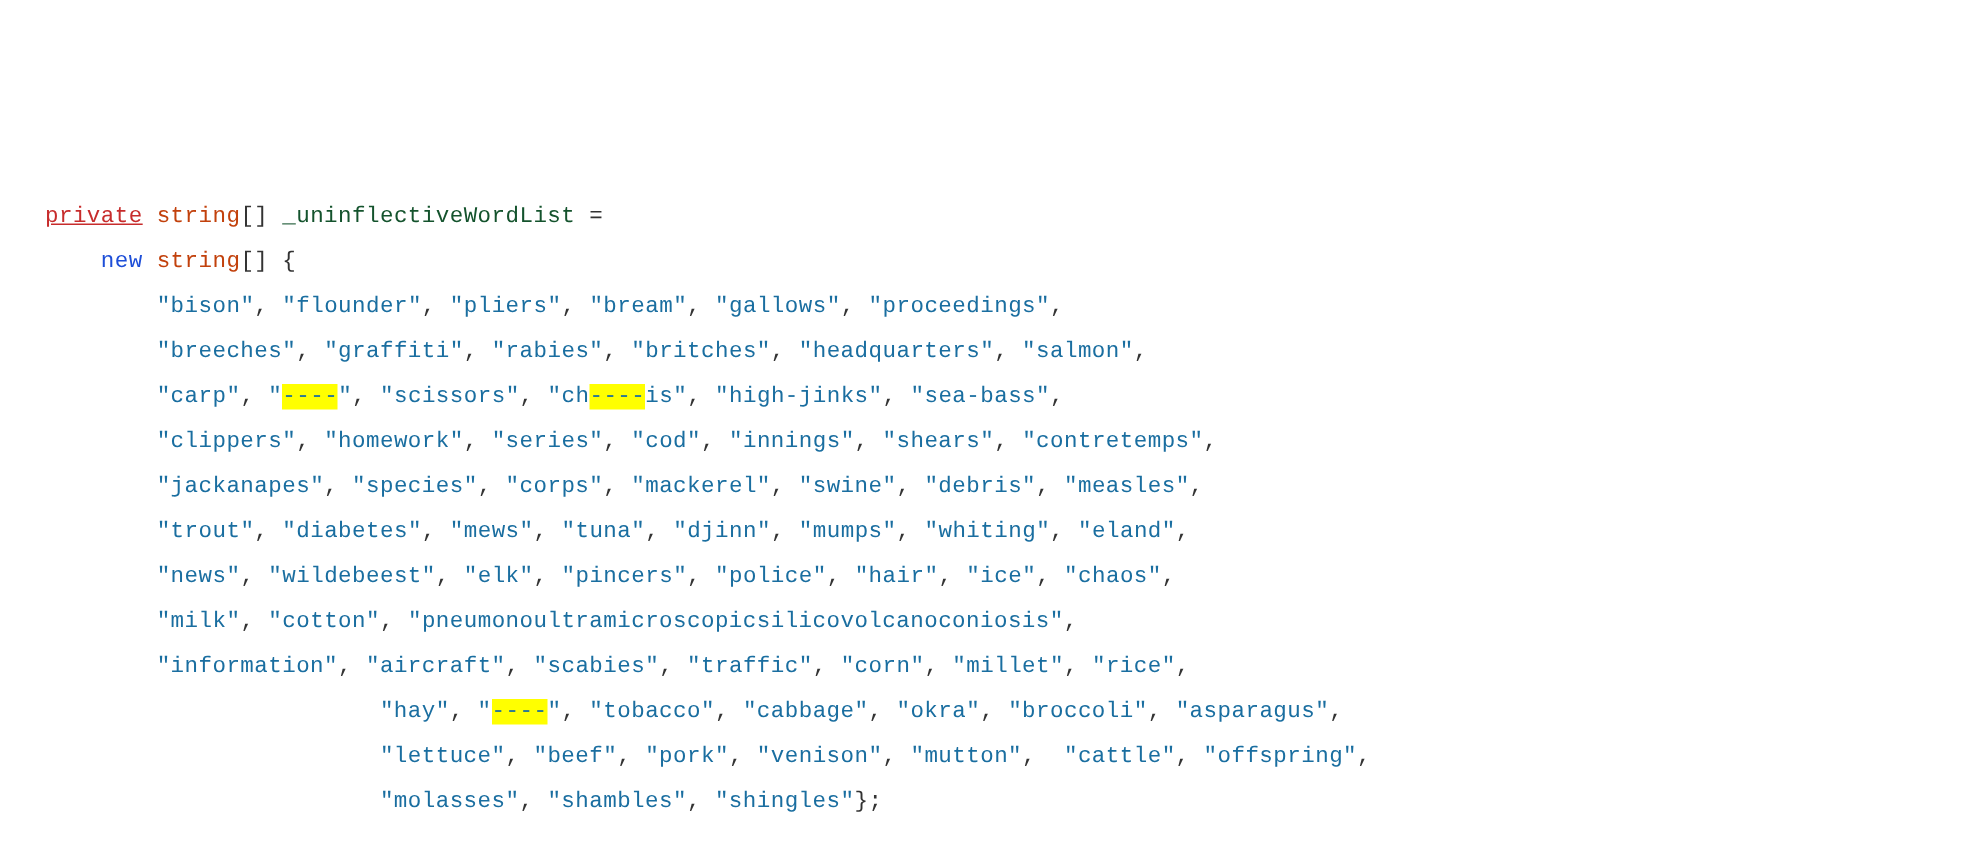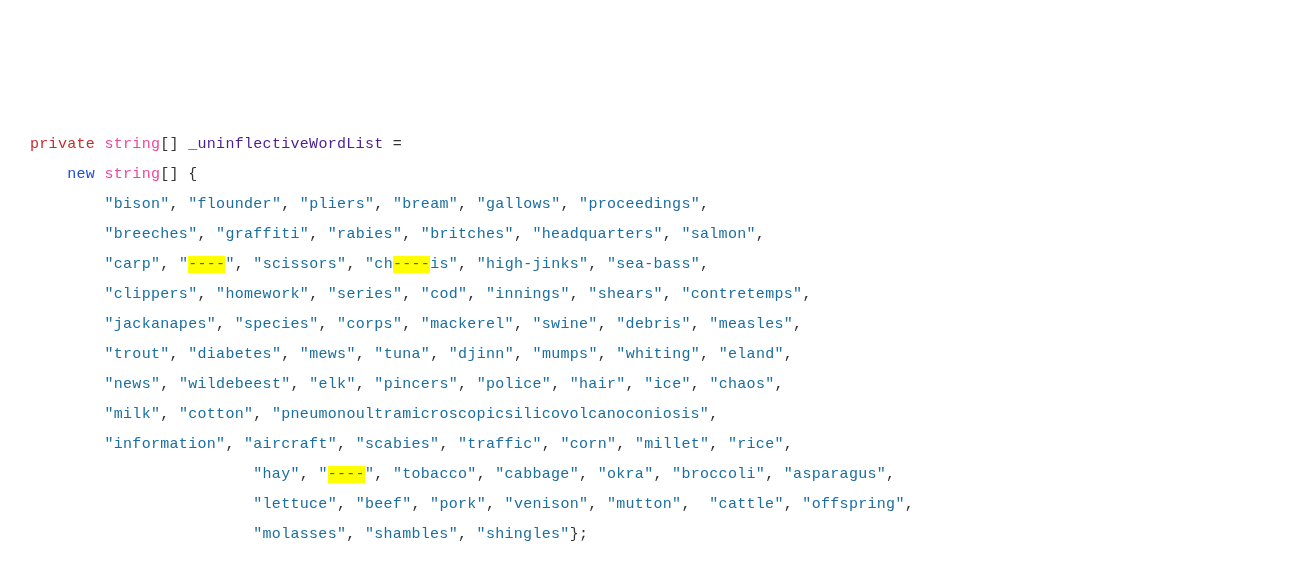--- a/index.html
+++ b/index.html
@@ -6,24 +6,24 @@
       margin: 0;
       padding: 10px 30px;
       font-family: Consolas, Monaco, 'Courier New', monospace;
       font-size: 15px;
       line-height: 2.0;
       background: #ffffff;
       color: #000000;
       white-space: pre;
       letter-spacing: 0.3px;
     }
-    .kw-private { color: #c72c2c; }
-    .kw-string  { color: #ec4899; }
+    .kw-private { color: #c72c2c; text-decoration: underline; }
+    .kw-string  { color: #c2410c; }
     .kw-new     { color: #1d4ed8; }
-    .ident      { color: #4c1d95; }
+    .ident      { color: #14532d; }
     .punct      { color: #333333; }
     .str        { color: #1a6ea0; }
     .hl         { background: #ffff00; }
     .line       { display: block; }
     #code       { display: block; }
   </style>
 </head>
 <body>
 
 

